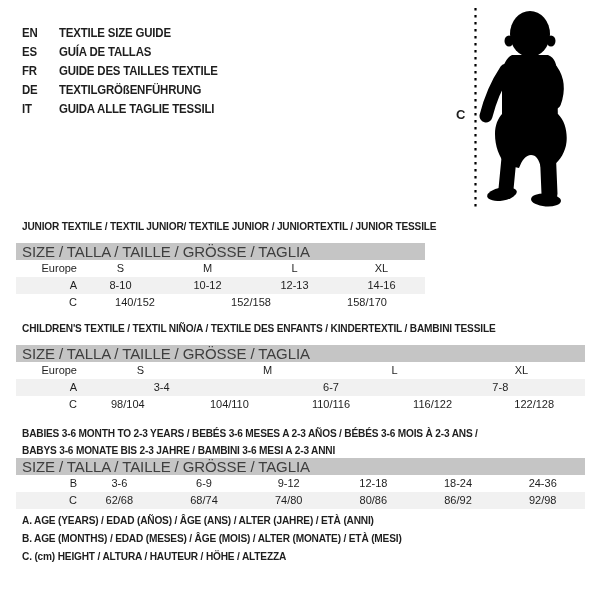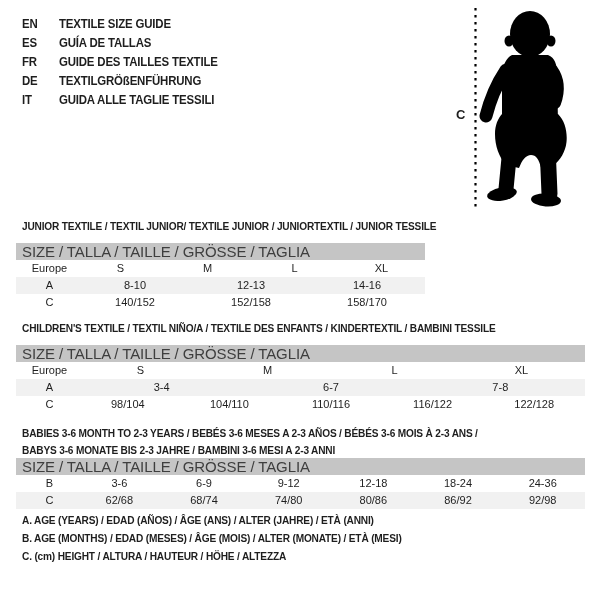--- a/index.html
+++ b/index.html
@@ -4,21 +4,21 @@
 <style>
   html,body{margin:0;padding:0;}
   body{
     width:600px;height:600px;position:relative;overflow:hidden;
     background:var(--page-bg,#ffffff);
     font-family:"Liberation Sans", sans-serif;
     color:var(--text,#1e1e1e);
   }
 
   
-  .lang-block{position:absolute;top:14px;left:22px;}
+  .lang-block{position:absolute;top:23px;left:22px;}
   .lang-row{
     display:flex;height:19px;align-items:center;
     font-weight:bold;font-size:13px;letter-spacing:-0.2px;white-space:nowrap;
     transform:scaleX(0.88);transform-origin:0 0;
   }
   .lang-code{width:42px;flex:0 0 42px;}
 
   
   .fig-svg{position:absolute;left:440px;top:0;}
   .fig-shape{fill:var(--figure,#000000);}
@@ -44,21 +44,21 @@
   #t2{top:345px;width:569px;}
   #t3{top:458px;width:569px;}
   .size-bar{
     height:17px;line-height:17px;background:var(--header-bar,#c5c5c5);
     color:var(--header-bar-text,#3e3e3e);font-size:15px;padding-left:6px;
     letter-spacing:-0.1px;
   }
   .trow{display:flex;height:17px;line-height:17px;font-size:11px;}
   .trow.shaded{background:var(--shaded-row,#f1f1f1);}
   .cell{flex:1;text-align:center;white-space:nowrap;}
-  .cell.label{flex:0 0 55px;text-align:center;padding-left:6px;}
+  .cell.label{flex:0 0 55px;text-align:right;padding-left:6px;}
 
   
   .footnotes{position:absolute;top:511px;left:22px;}
   .footnote{
     height:18px;line-height:18px;font-weight:bold;font-size:11.5px;
     letter-spacing:-0.2px;white-space:nowrap;
     transform:scaleX(0.88);transform-origin:0 0;
   }
 </style>
 </head>
@@ -113,20 +113,21 @@
 <div class="trow">
       <div class="cell label">Europe</div>
       <div class="cell">S</div>
       <div class="cell">M</div>
       <div class="cell">L</div>
       <div class="cell">XL</div>
     </div>
     <div class="trow shaded">
       <div class="cell label">A</div>
       <div class="cell">8-10</div>
+      <div class="cell">10-12</div>
       <div class="cell">12-13</div>
       <div class="cell">14-16</div>
     </div>
     <div class="trow">
       <div class="cell label">C</div>
       <div class="cell">140/152</div>
       <div class="cell">152/158</div>
       <div class="cell">158/170</div>
     </div>
   </div>

